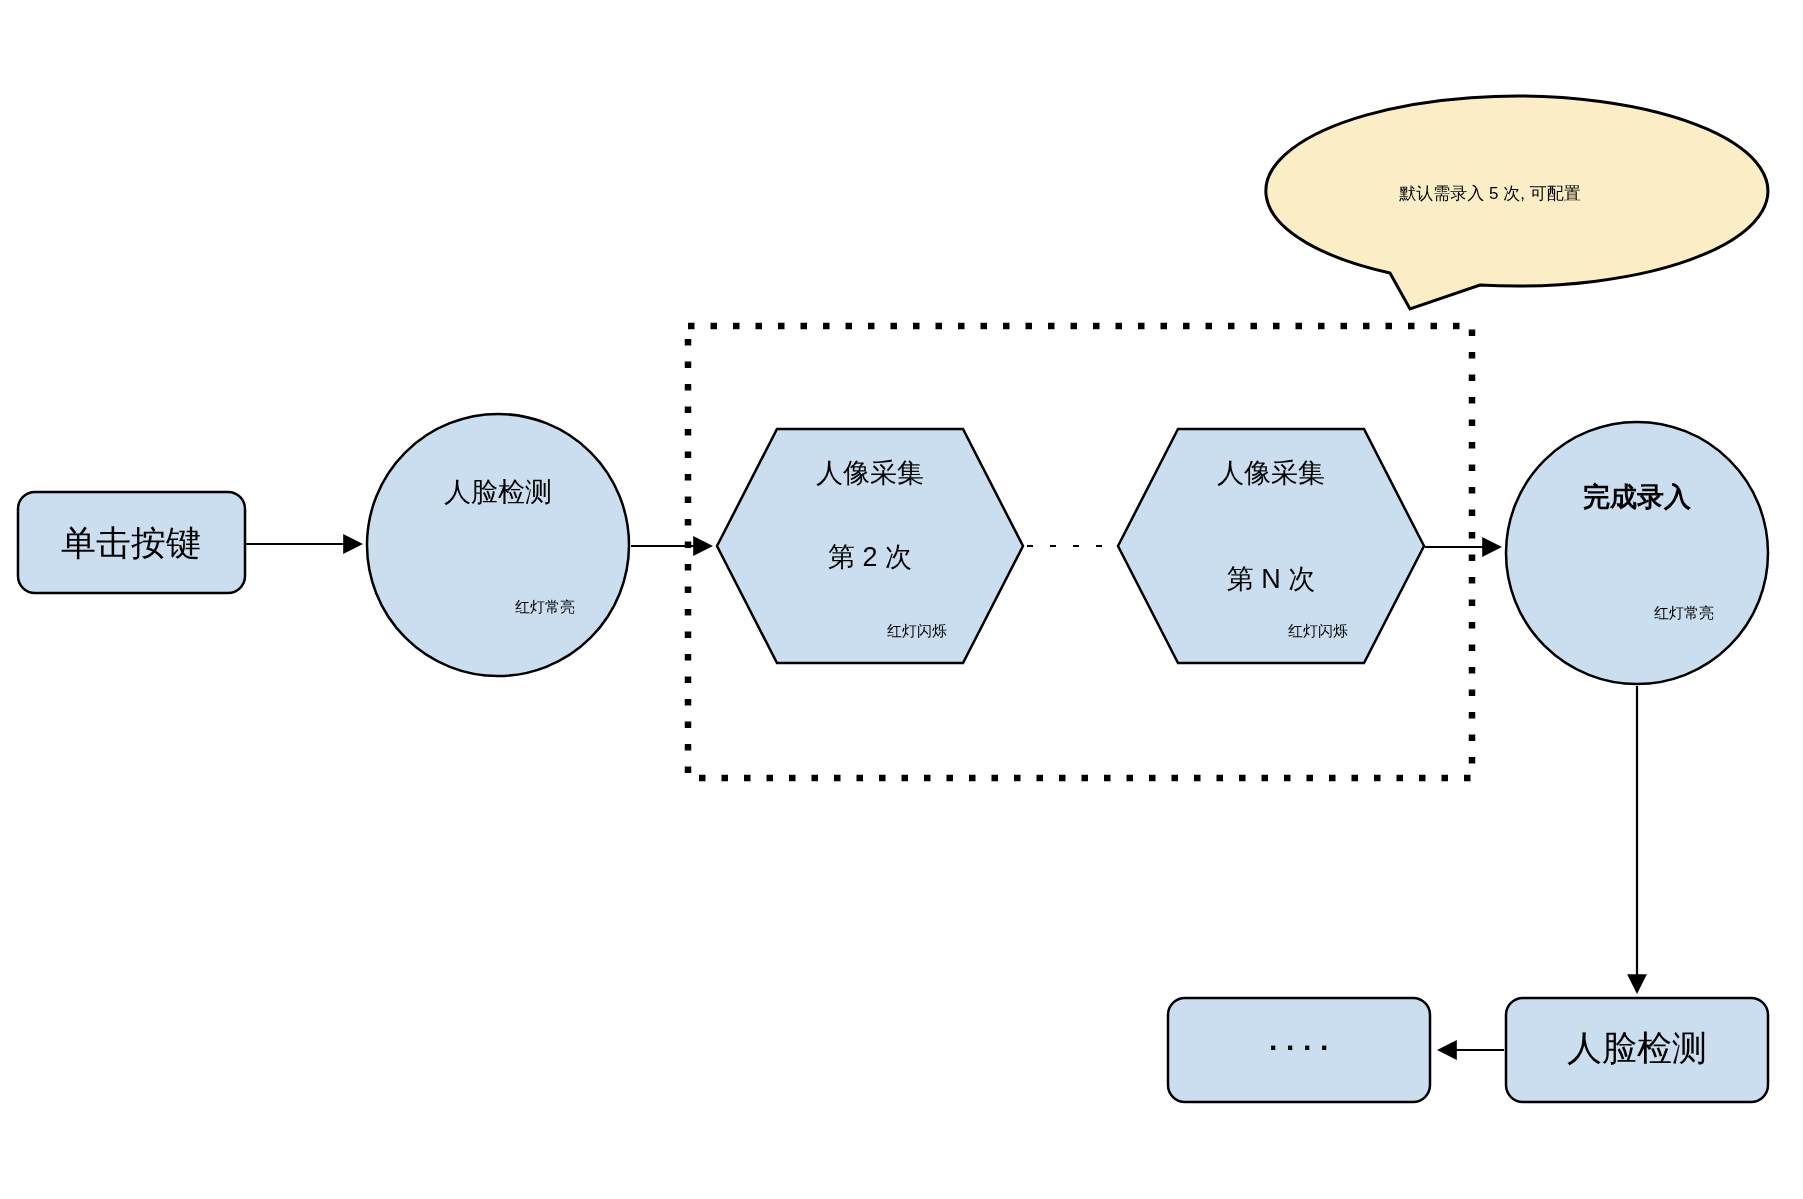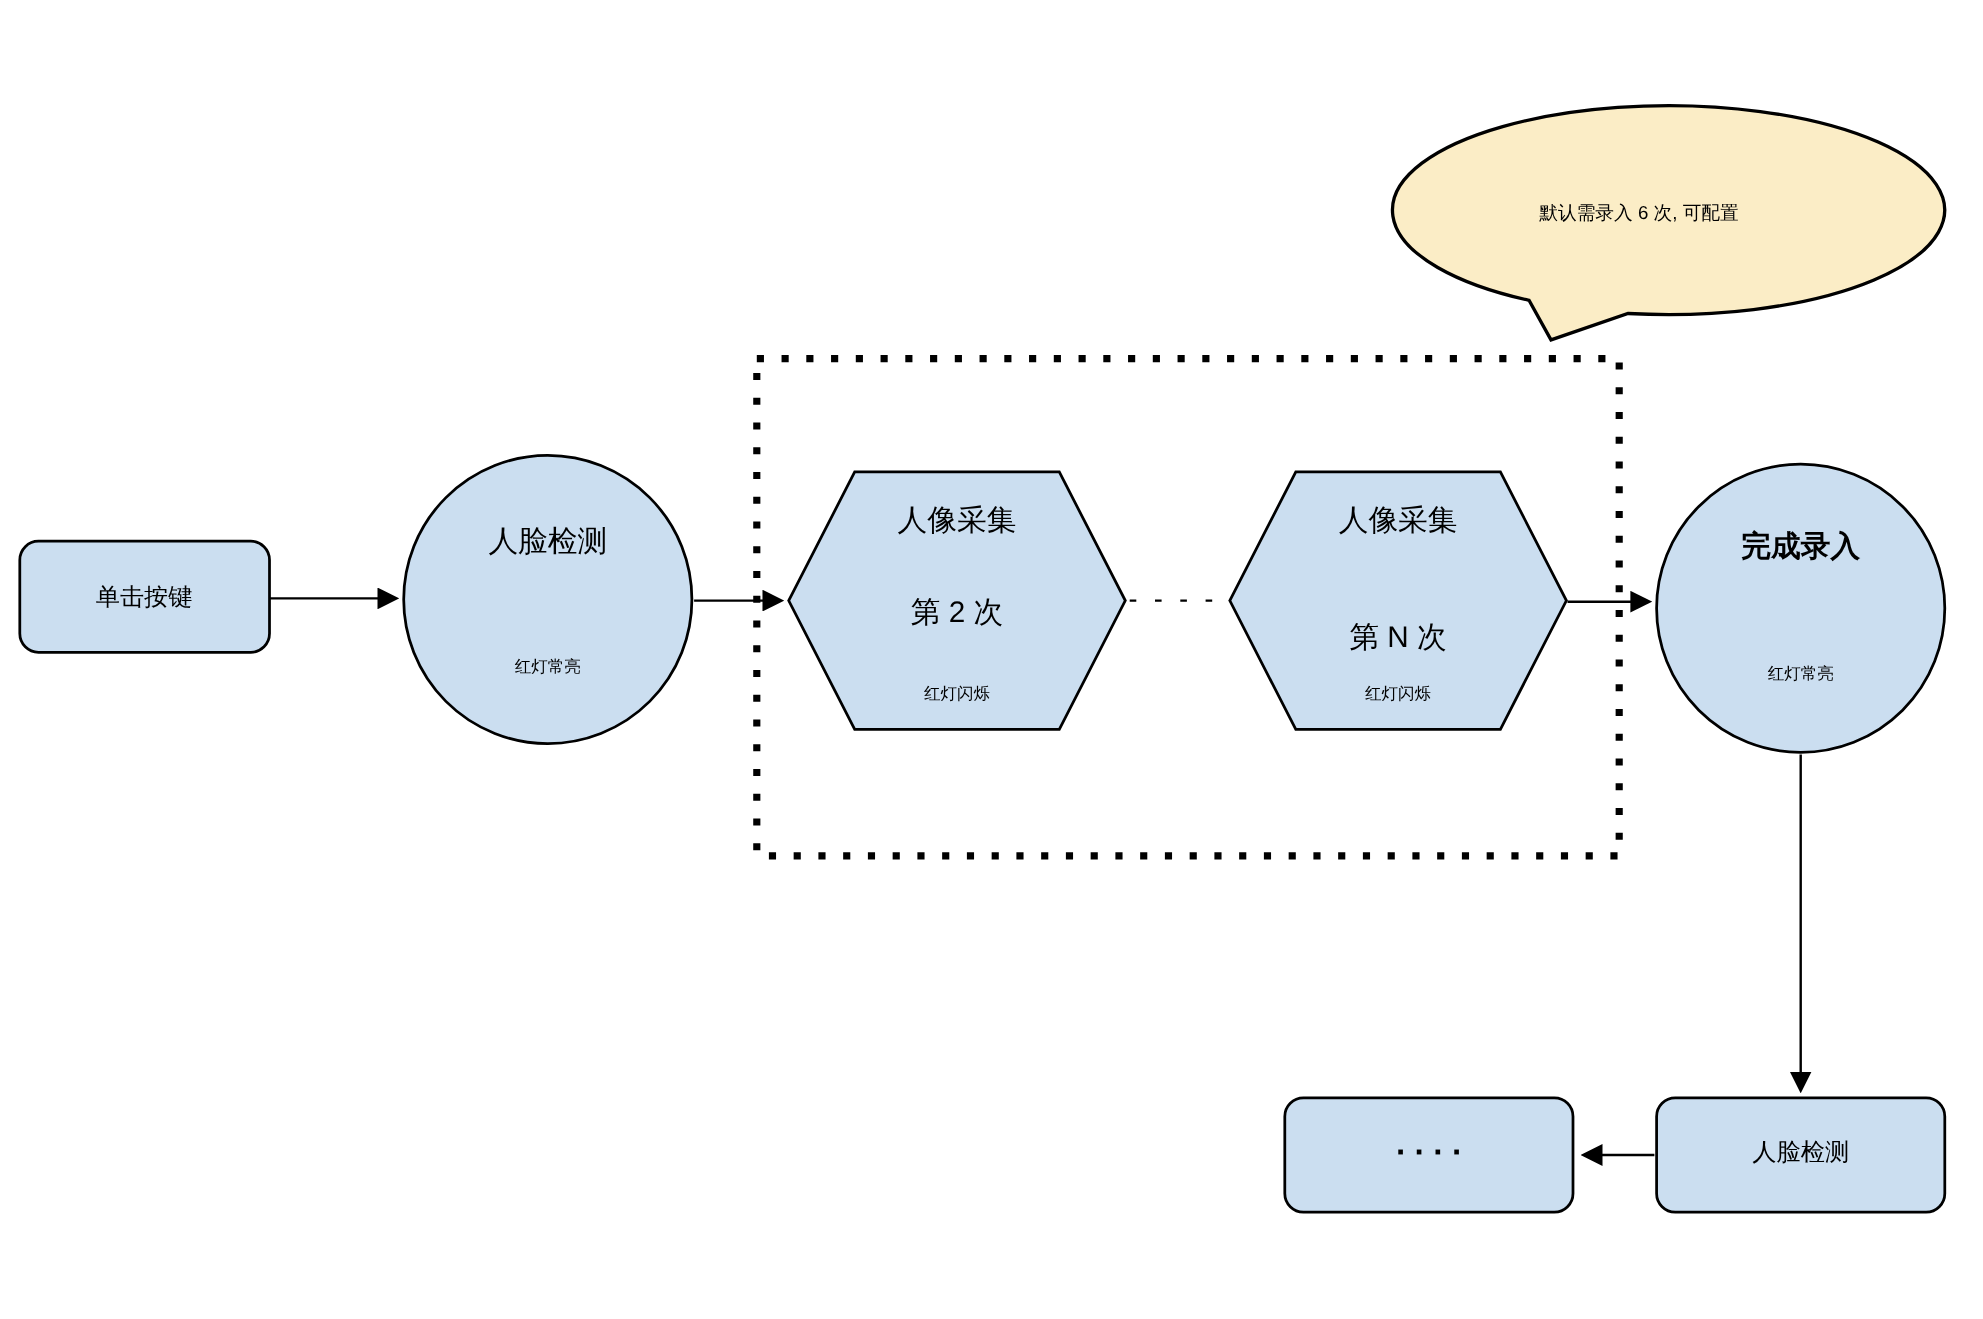--- a/index.html
+++ b/index.html
@@ -16,23 +16,23 @@
   .ln{stroke:#000000;stroke-width:2.2;fill:none;}
   .dotted-box{stroke:#000000;stroke-width:6.5;fill:none;stroke-linecap:butt;}
   .label{
     position:absolute;
     transform:translate(-50%,-50%);
     color:#000000;
     white-space:nowrap;
     text-align:center;
     line-height:1.2;
   }
-  .t-big{font-size:22px;}
+  .t-big{font-size:35px;}
   .t-title{font-size:27px;}
-  .t-sub{font-size:15px;}
+  .t-sub{font-size:15px;margin-left:47px;}
   .t-note{font-size:17px;}
   .t-dots{font-size:30px;font-weight:700;letter-spacing:7px;}
 </style>
 </head>
 <body>
 
 <div class="stage">
 
   <svg viewBox="0 0 1803 1199">
     <defs>
@@ -80,15 +80,15 @@
   <div class="label t-title" style="left:1271px;top:579px;">第 N 次</div>
   <div class="label t-sub" style="left:1271px;top:631px;">红灯闪烁</div>
 
   <div class="label t-title" style="left:1637px;top:497px;font-weight:bold;">完成录入</div>
   <div class="label t-sub" style="left:1637px;top:613px;">红灯常亮</div>
 
   <div class="label t-dots" style="left:1303px;top:1048px;">····</div>
 
   <div class="label t-big" style="left:1637px;top:1048px;">人脸检测</div>
 
-  <div class="label t-note" style="left:1490px;top:194px;">默认需录入 6 次, 可配置</div>
+  <div class="label t-note" style="left:1490px;top:194px;">默认需录入 5 次, 可配置</div>
 
 </div>
 
 </body></html>

